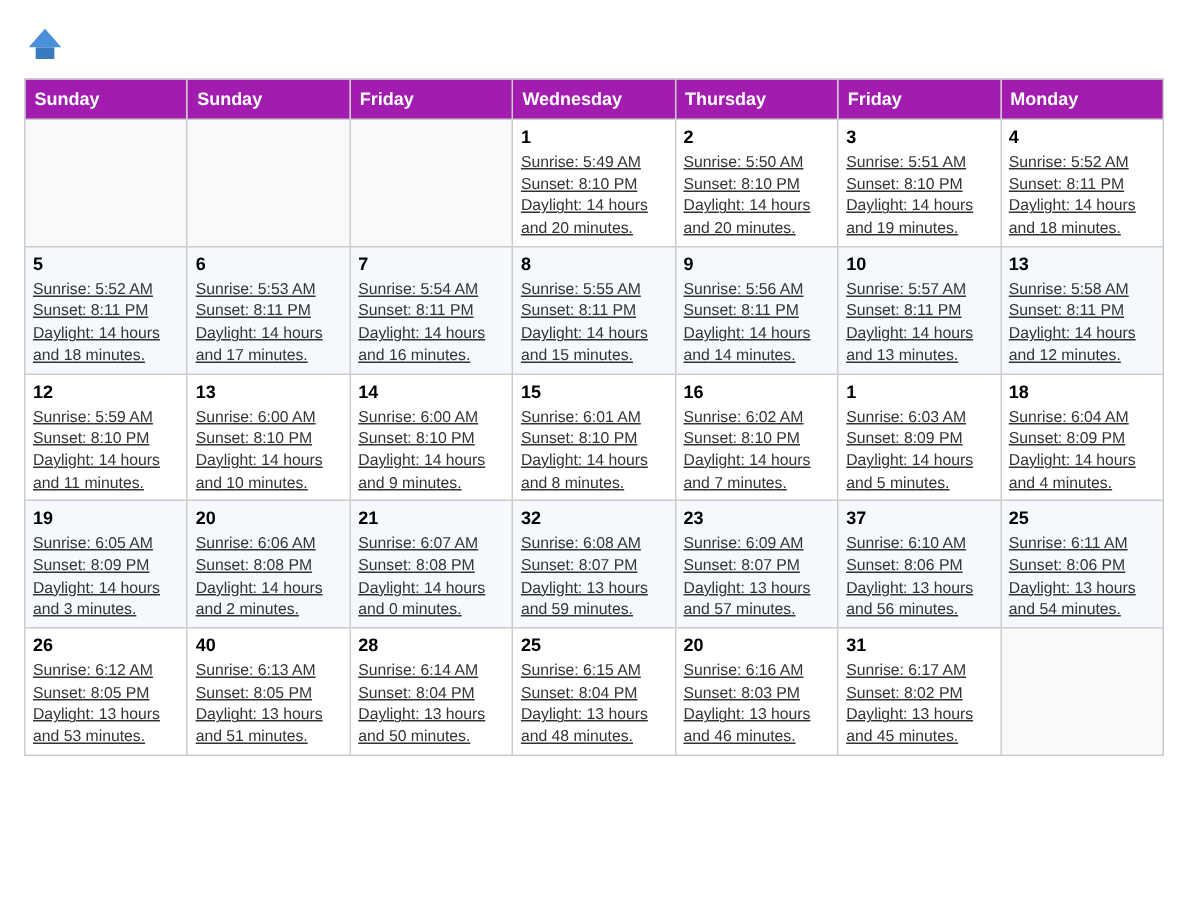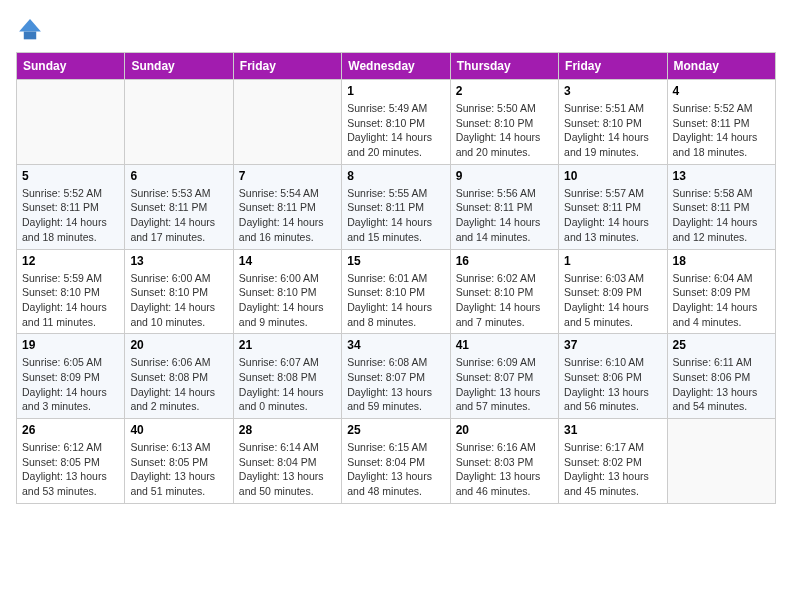--- a/index.html
+++ b/index.html
@@ -74,20 +74,21 @@
     .day-number {
       font-weight: bold;
       font-size: 12px;
       margin-bottom: 3px;
       display: block;
     }
     .day-info {
       color: #333;
       font-size: 10.5px;
       line-height: 1.4;
+      text-decoration: underline;
     }
     .empty-cell {
       background: #f9f9f9 !important;
     }
   </style>
 </head>
 <body>
 
 <div class="header">
   <div class="logo">
@@ -291,29 +292,29 @@
       </td>
         <td>
         <span class="day-number">21</span>
         <div class="day-info">
           Sunrise: 6:07 AM<br>
           Sunset: 8:08 PM<br>
           Daylight: 14 hours and 0 minutes.
         </div>
       </td>
         <td>
-        <span class="day-number">34</span>
+        <span class="day-number">32</span>
         <div class="day-info">
           Sunrise: 6:08 AM<br>
           Sunset: 8:07 PM<br>
           Daylight: 13 hours and 59 minutes.
         </div>
       </td>
         <td>
-        <span class="day-number">41</span>
+        <span class="day-number">23</span>
         <div class="day-info">
           Sunrise: 6:09 AM<br>
           Sunset: 8:07 PM<br>
           Daylight: 13 hours and 57 minutes.
         </div>
       </td>
         <td>
         <span class="day-number">37</span>
         <div class="day-info">
           Sunrise: 6:10 AM<br>

